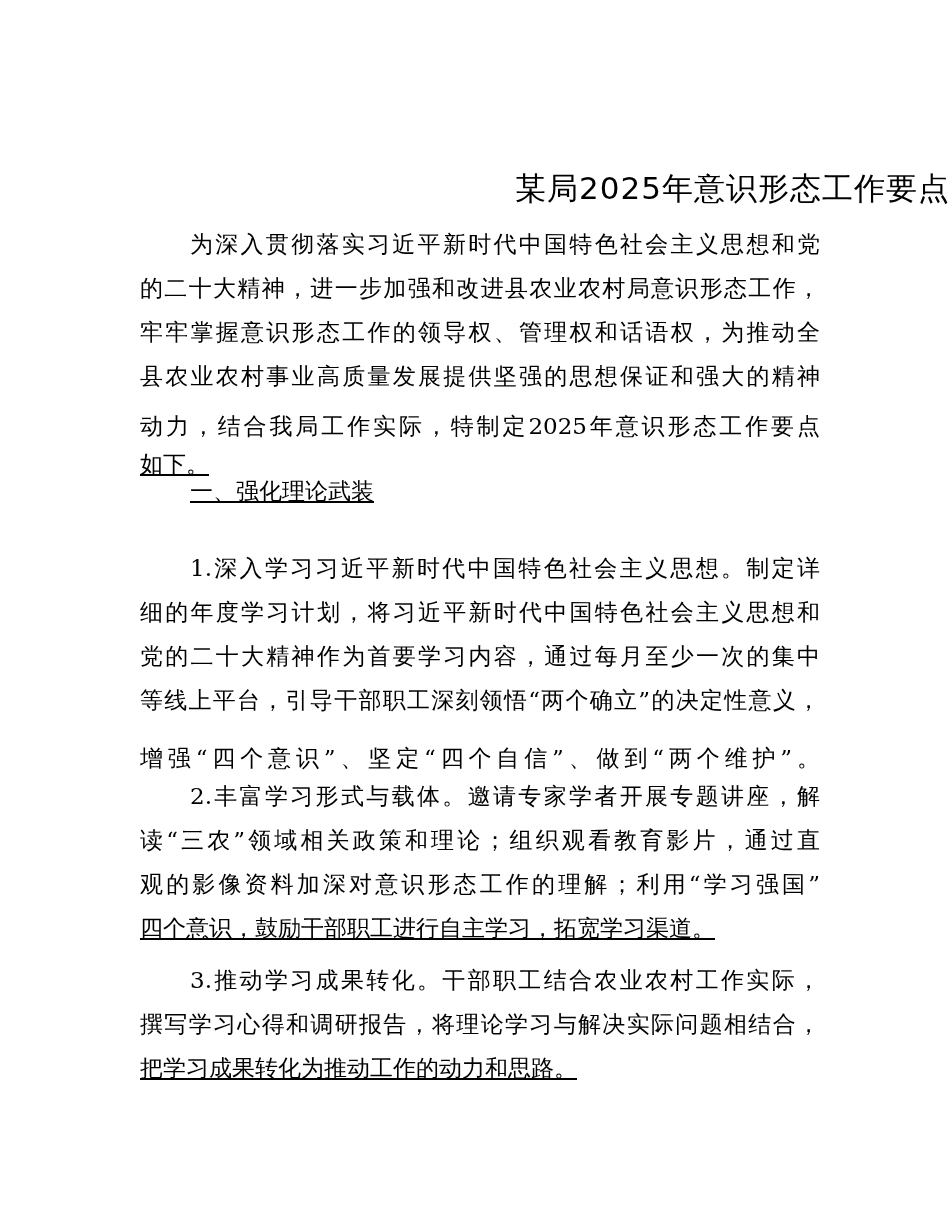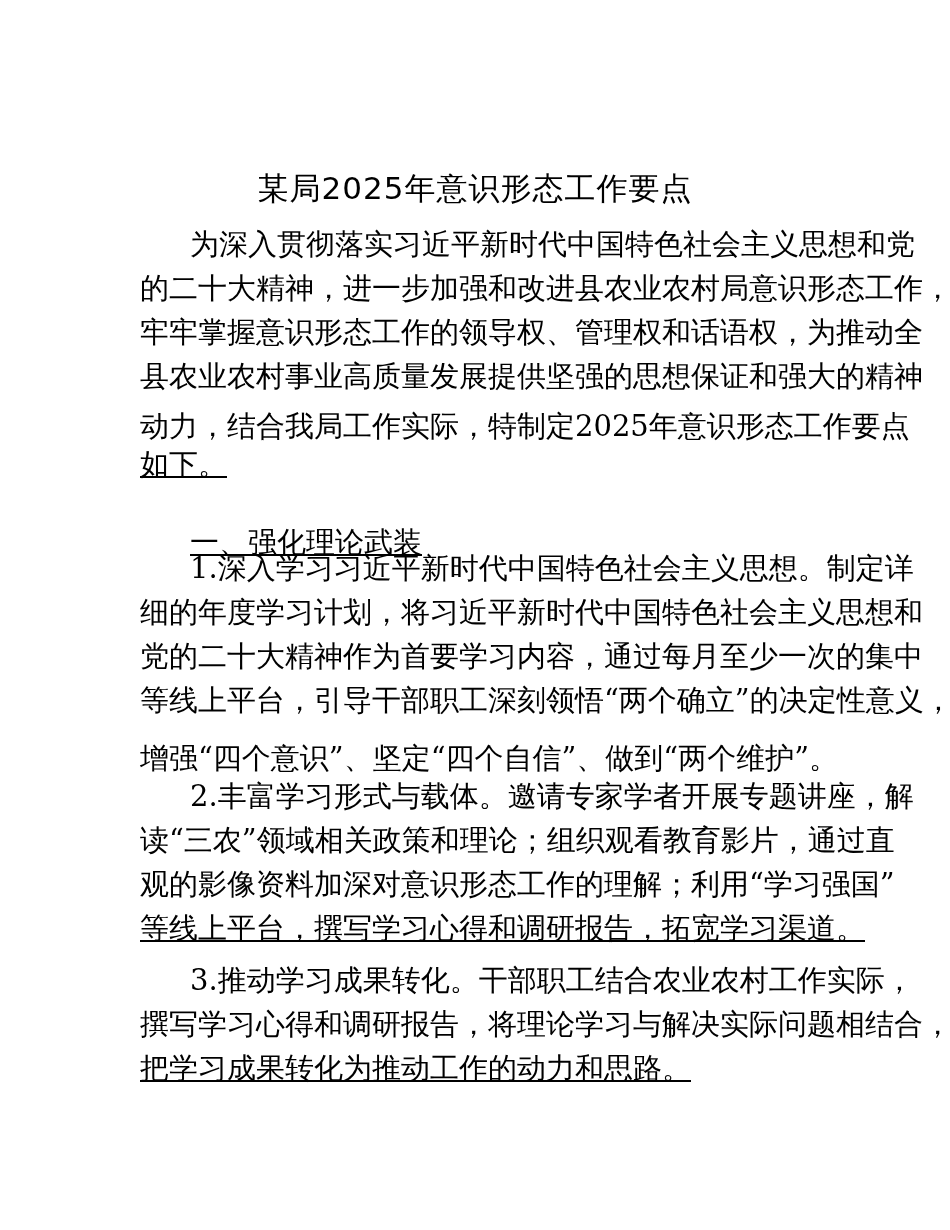--- a/index.html
+++ b/index.html
@@ -18,33 +18,33 @@
       position: absolute;
       left: 0; top: 0;
       width: 950px; height: 1230px;
       background: #ffffff;
     }
     .title {
       position: absolute;
       left: 0;
       width: 950px;
       top: 166px;
-      text-align: center;
+      text-align: right;
       font-family: "DejaVu Sans", "Liberation Sans", sans-serif;
       font-size: 31px;
       line-height: 44px;
       letter-spacing: 1px;
       white-space: nowrap;
     }
     .line {
       position: absolute;
       left: 140px;
       width: 680px;
       font-family: "DejaVu Serif", "Liberation Serif", serif;
-      font-size: 29px;
+      font-size: 23px;
       line-height: 36px;
       white-space: nowrap;
       text-align: justify;
       text-align-last: justify;
     }
     .line.indent { left: 190px; width: 630px; }
     .line.last { text-align-last: left; text-decoration: underline; }
   </style>
 </head>
 <body>
@@ -55,35 +55,35 @@
 
   <div>
     <div class="line indent" style="top:226px">为深入贯彻落实习近平新时代中国特色社会主义思想和党</div>
     <div class="line" style="top:270px">的二十大精神，进一步加强和改进县农业农村局意识形态工作，</div>
     <div class="line" style="top:314px">牢牢掌握意识形态工作的领导权、管理权和话语权，为推动全</div>
     <div class="line" style="top:358px">县农业农村事业高质量发展提供坚强的思想保证和强大的精神</div>
     <div class="line" style="top:408px">动力，结合我局工作实际，特制定2025年意识形态工作要点</div>
     <div class="line last" style="top:446px">如下。</div>
   </div>
 
-  <div class="line indent last" style="top:524px">一、强化理论武装</div>
+  <div class="line indent last" style="top:473px">一、强化理论武装</div>
 
   <div>
     <div class="line indent" style="top:550px">1.深入学习习近平新时代中国特色社会主义思想。制定详</div>
     <div class="line" style="top:594px">细的年度学习计划，将习近平新时代中国特色社会主义思想和</div>
     <div class="line" style="top:638px">党的二十大精神作为首要学习内容，通过每月至少一次的集中</div>
     <div class="line" style="top:682px">等线上平台，引导干部职工深刻领悟“两个确立”的决定性意义，</div>
     <div class="line" style="top:740px">增强“四个意识”、坚定“四个自信”、做到“两个维护”。</div>
   </div>
 
   <div>
     <div class="line indent" style="top:778px">2.丰富学习形式与载体。邀请专家学者开展专题讲座，解</div>
     <div class="line" style="top:822px">读“三农”领域相关政策和理论；组织观看教育影片，通过直</div>
     <div class="line" style="top:866px">观的影像资料加深对意识形态工作的理解；利用“学习强国”</div>
-    <div class="line last" style="top:910px">等线上平台，撰写学习心得和调研报告，拓宽学习渠道。</div>
+    <div class="line last" style="top:910px">四个意识，鼓励干部职工进行自主学习，拓宽学习渠道。</div>
   </div>
 
   <div>
     <div class="line indent" style="top:962px">3.推动学习成果转化。干部职工结合农业农村工作实际，</div>
     <div class="line" style="top:1006px">撰写学习心得和调研报告，将理论学习与解决实际问题相结合，</div>
     <div class="line last" style="top:1050px">把学习成果转化为推动工作的动力和思路。</div>
   </div>
 
 </div>
 

